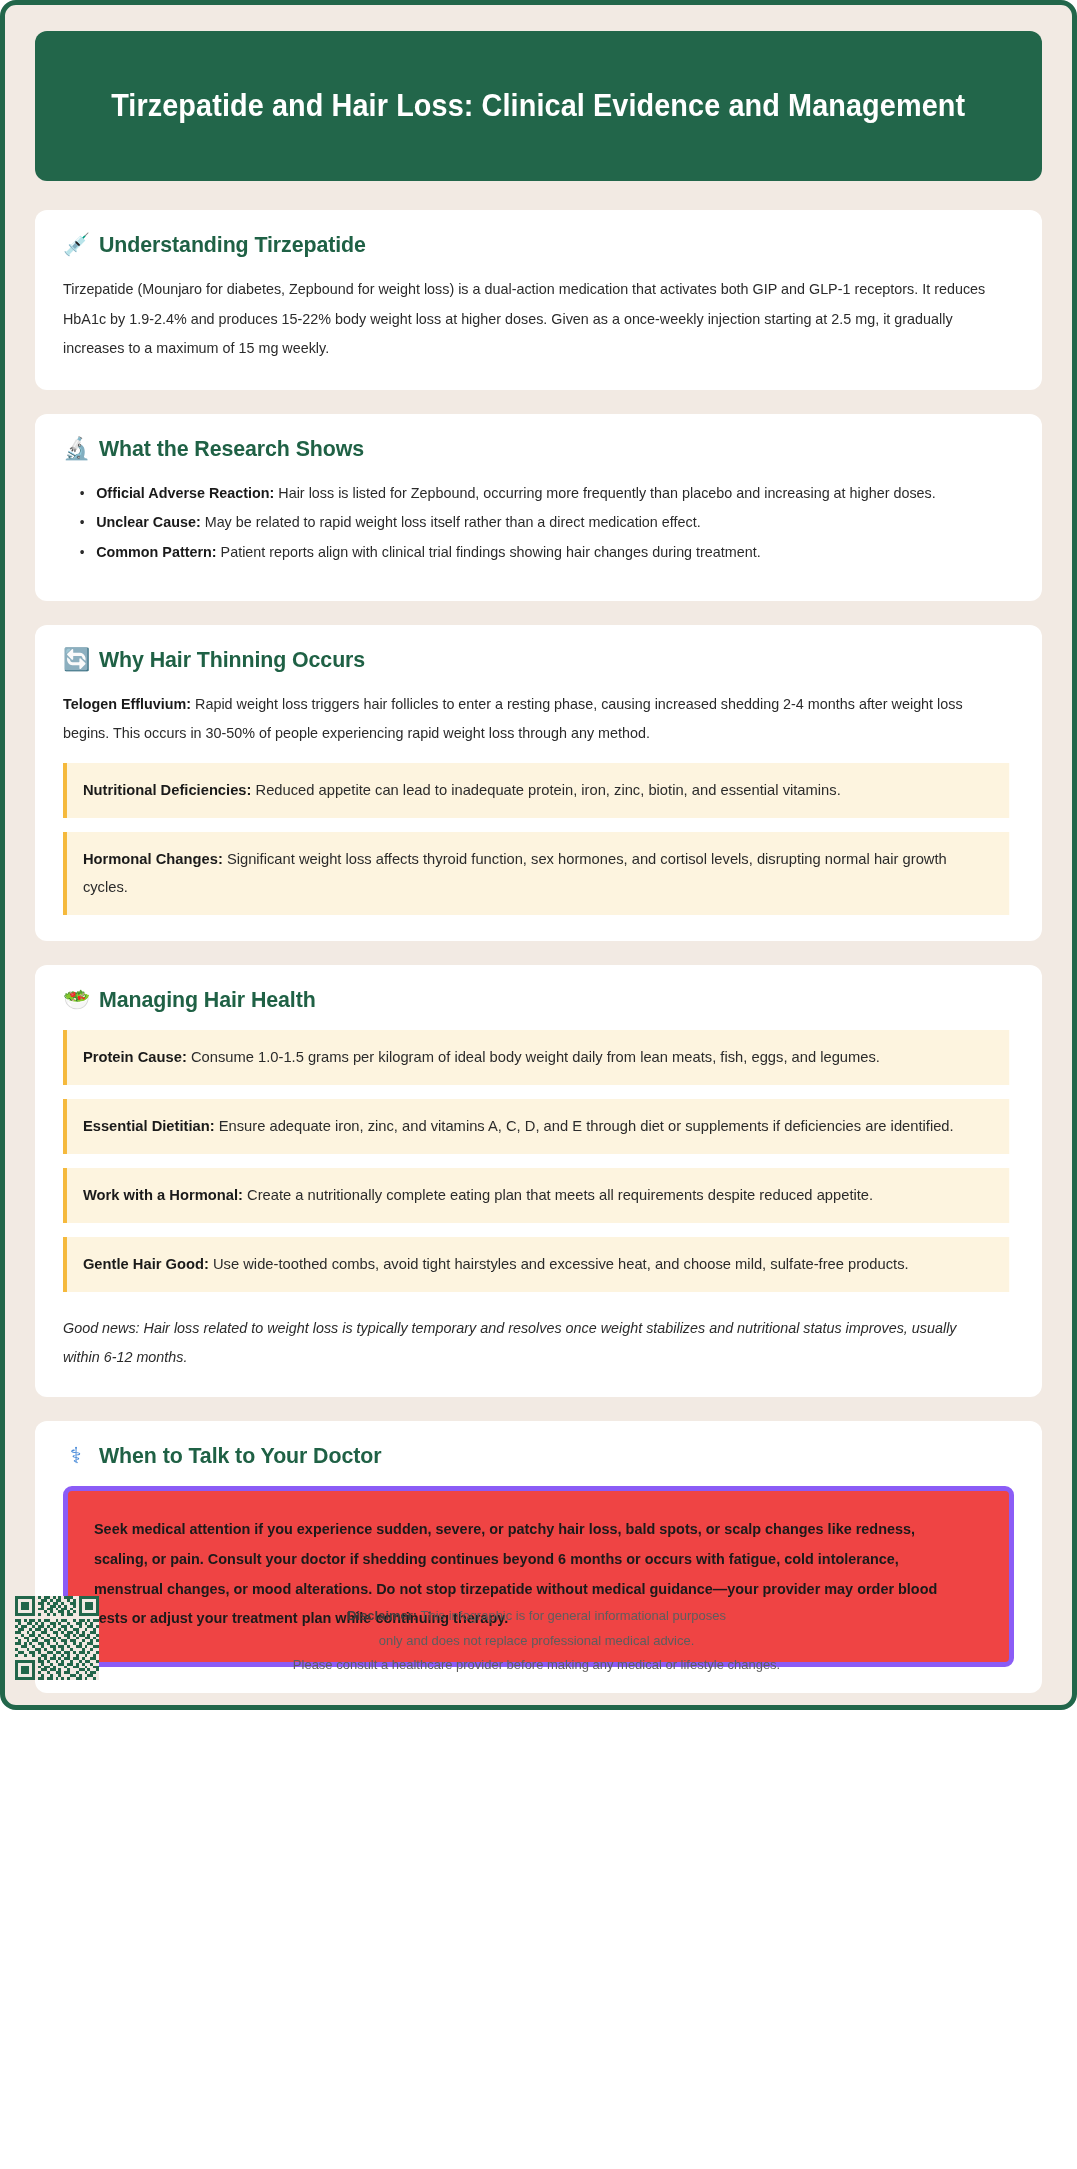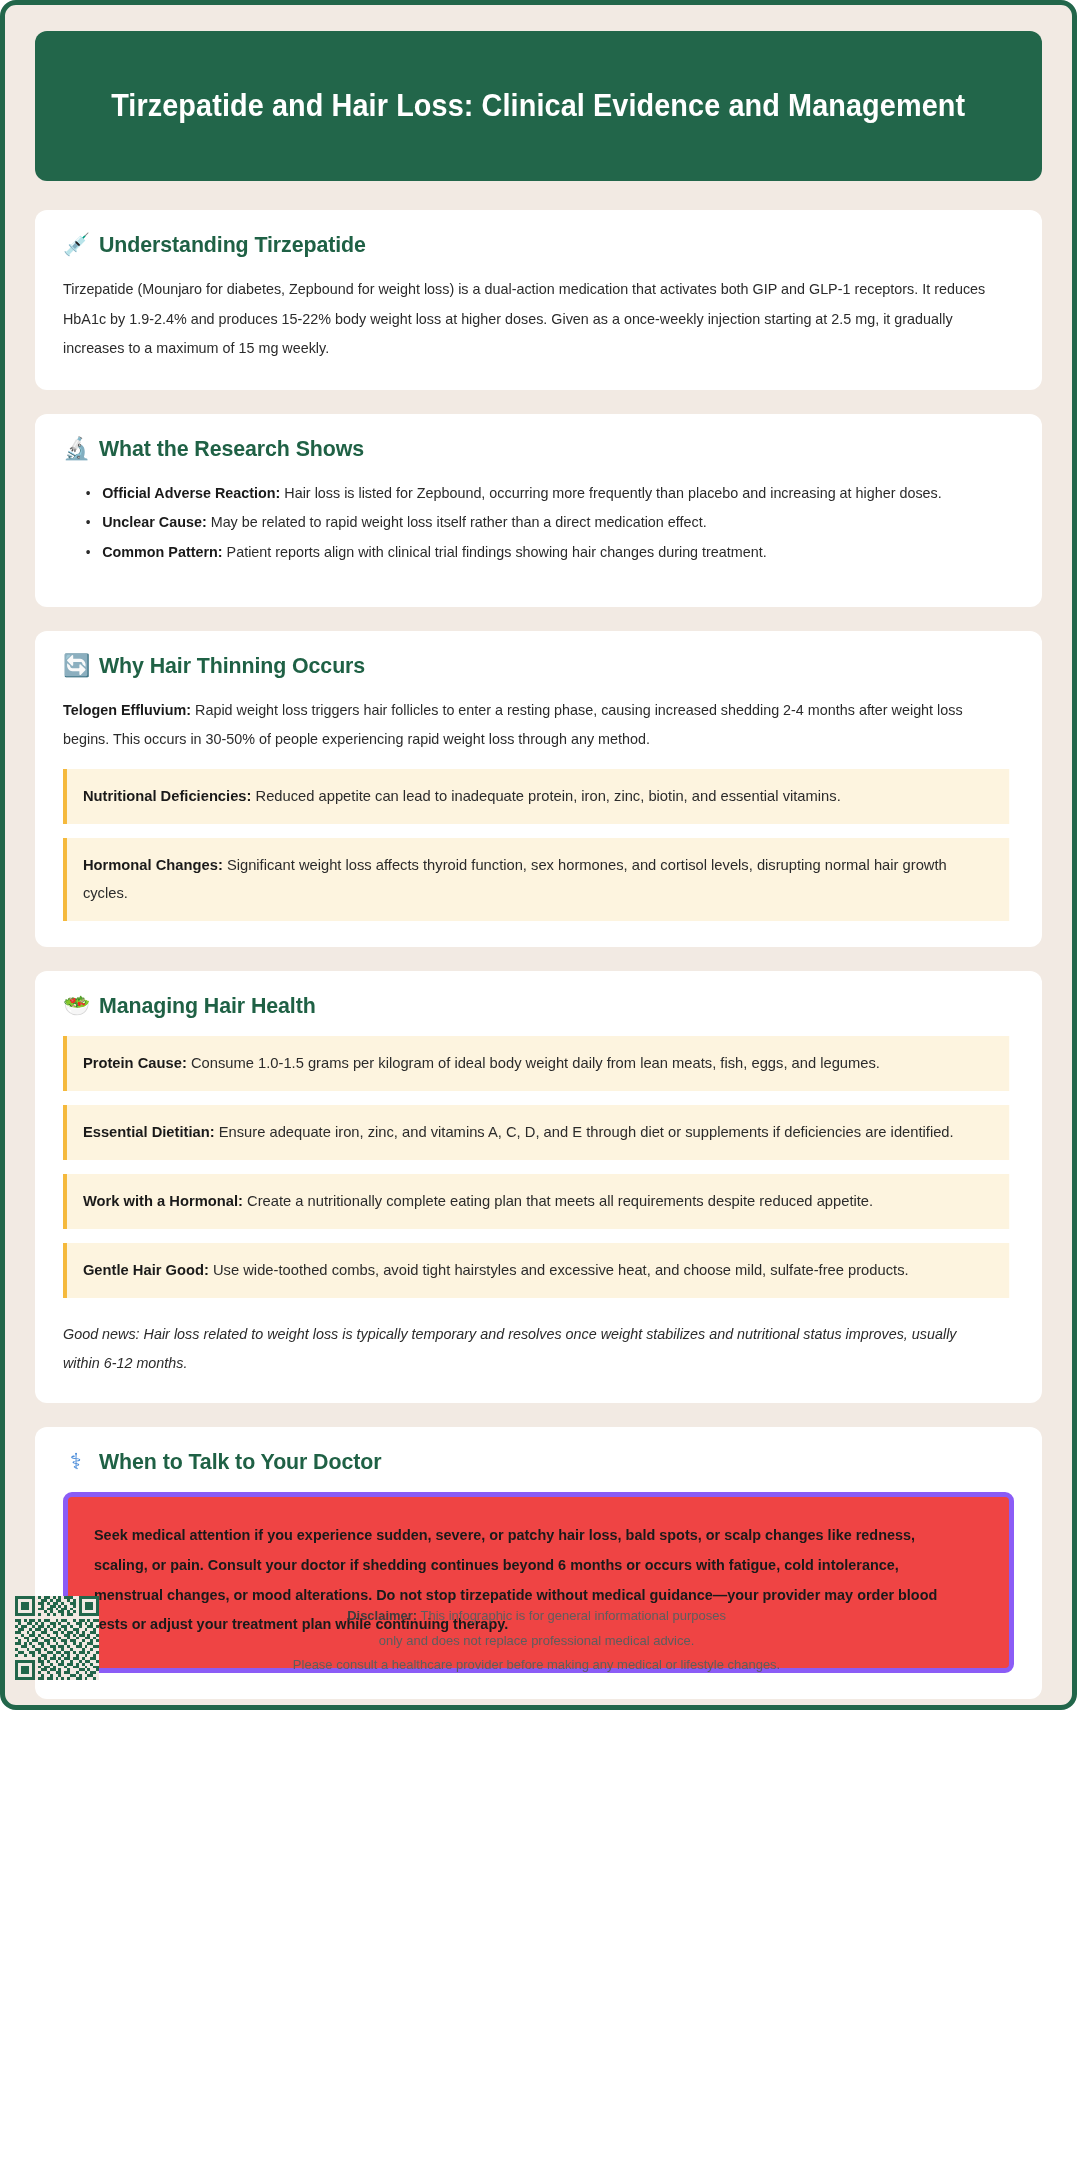--- a/index.html
+++ b/index.html
@@ -82,21 +82,21 @@
     font-size: 14.8px;
     line-height: 2.0;
     transform: scaleX(0.97);
     transform-origin: left center;
   }
   .body-text b, .body-text strong { font-weight: 700; color: #1a1a1a; }
 
   
   ul.bullets {
     list-style: none;
-    margin: 13px;
+    margin: 7px;
     padding: 0;
   }
   ul.bullets li {
     position: relative;
     padding-left: 27px;
     color: #2b2b2b;
     font-size: 14.8px;
     line-height: 2.0;
     transform: scaleX(0.97);
     transform-origin: left center;

